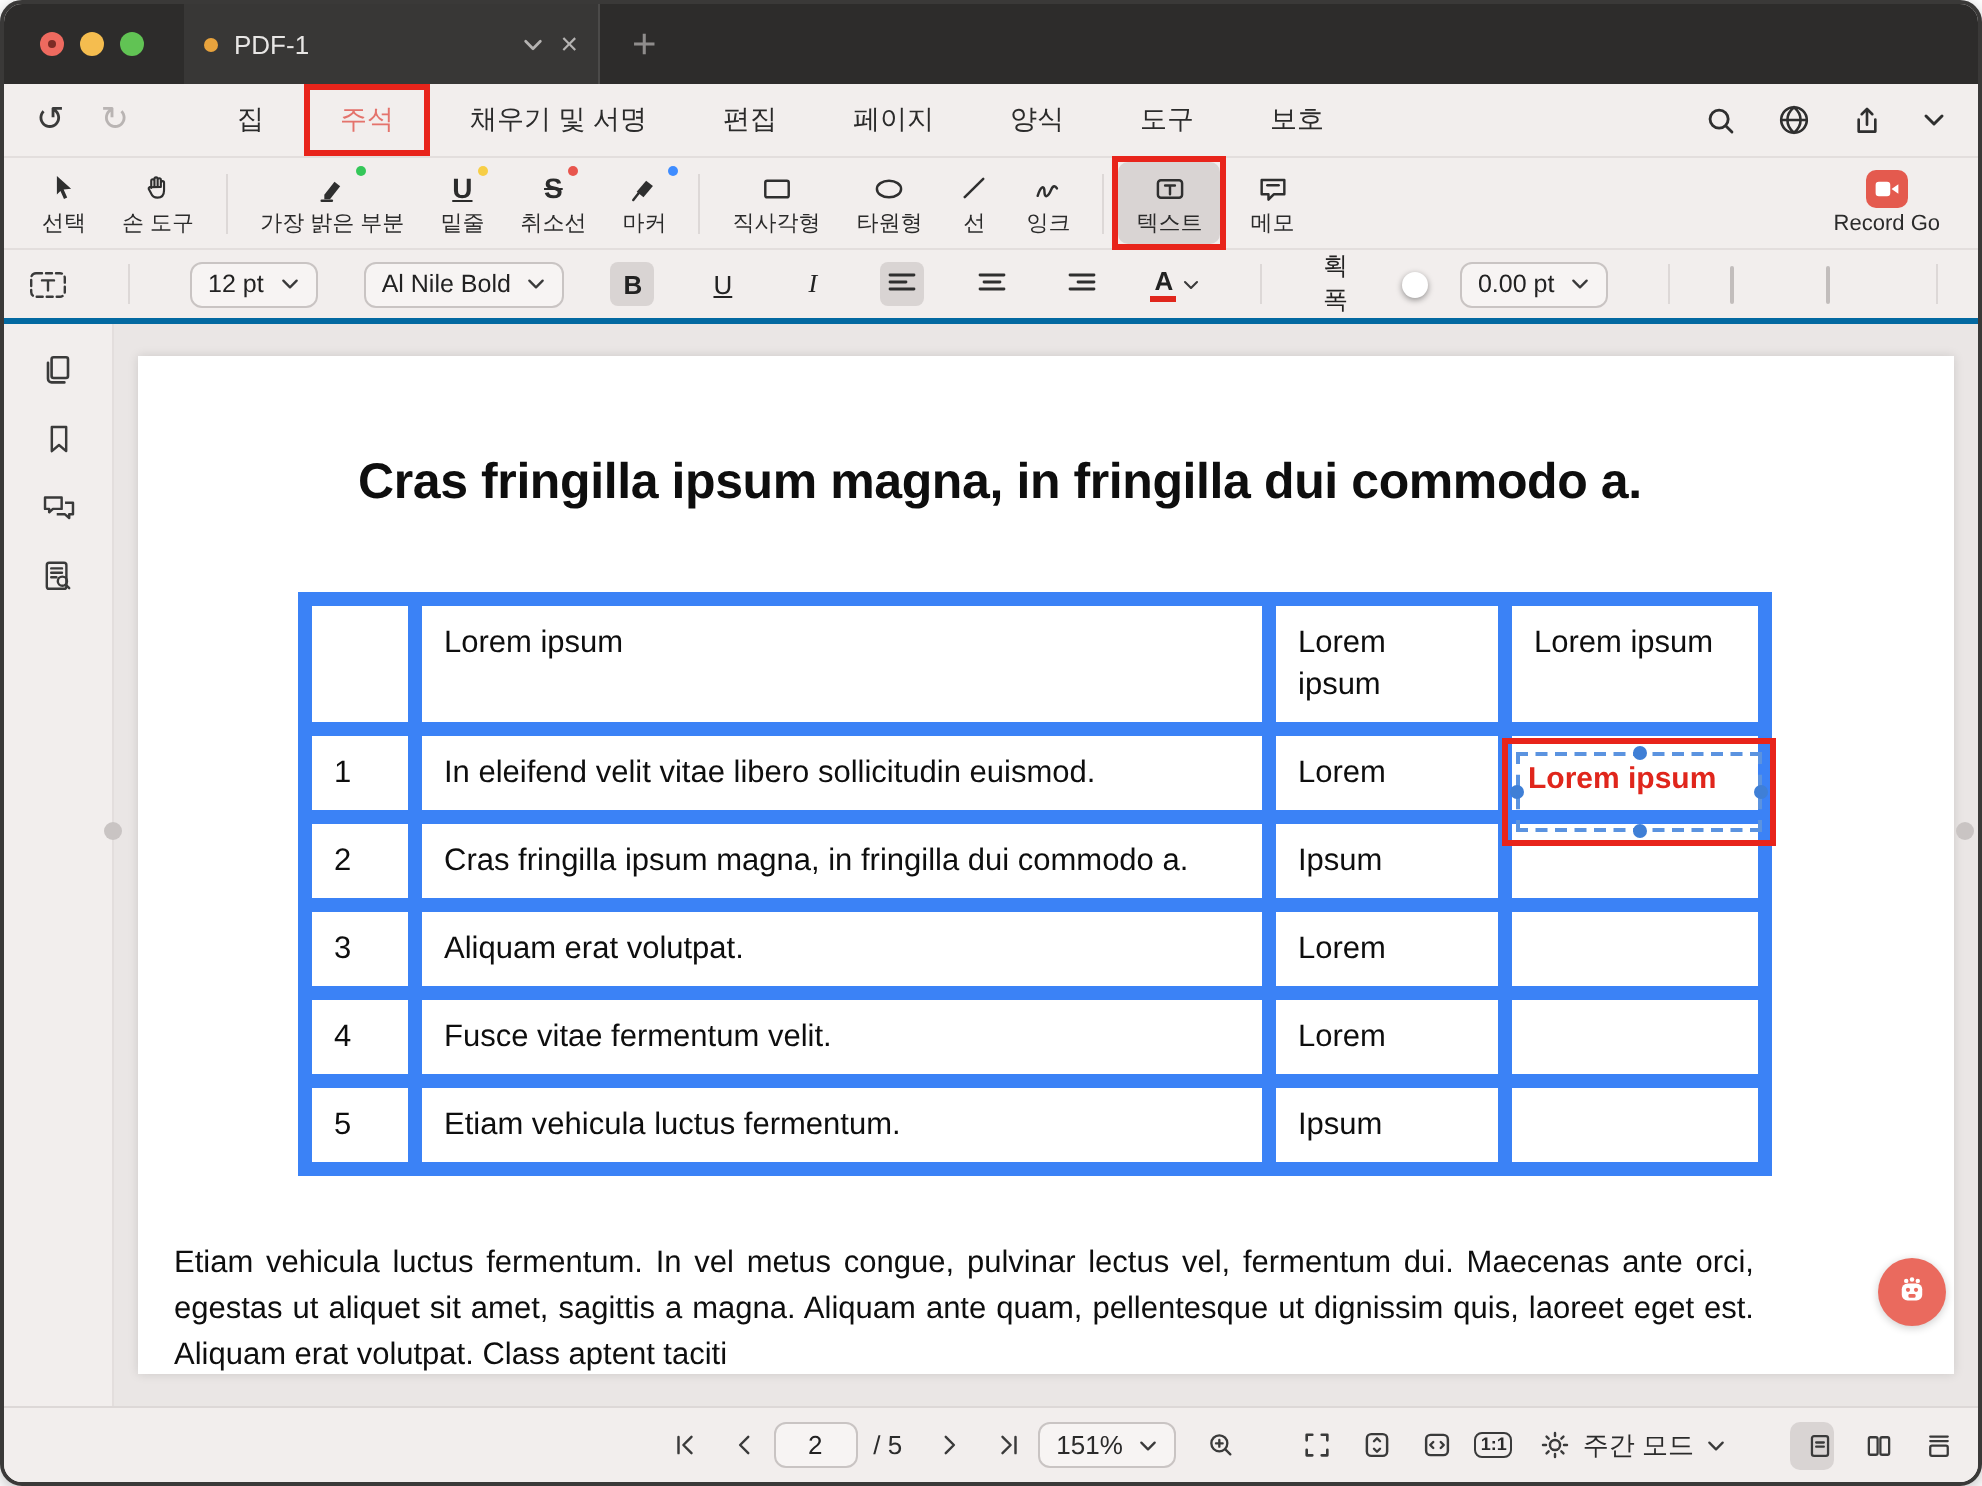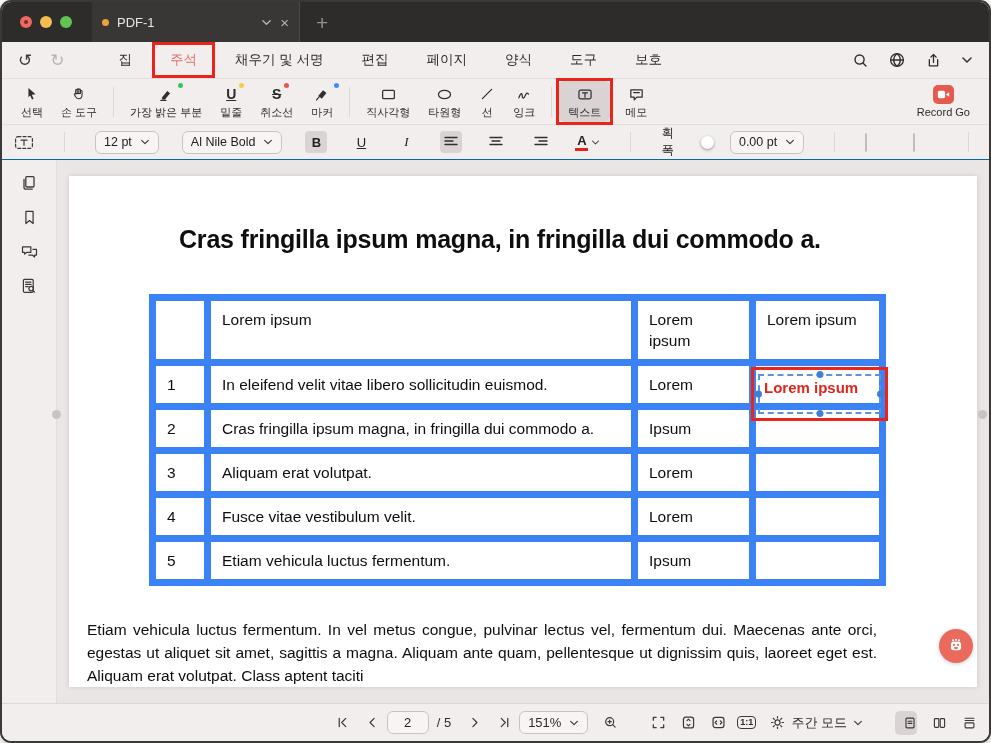--- a/index.html
+++ b/index.html
@@ -43,21 +43,21 @@
   .tool.selected{ background:#d9d4d3; }
   .tool-frame{ position:relative; }
   .tool-frame::before{ content:""; position:absolute; inset:-3px; border:3px solid #e8241b; pointer-events:none; }
   .letter-ic{ font-size:14px; font-weight:bold; color:#2b2b2b; line-height:1; }
   .u-ic{ text-decoration:underline; } .s-ic{ text-decoration:line-through; }
   .tool-right{ margin-left:auto; display:flex; align-items:center; gap:4px; }
   .badge{ width:21px; height:19px; border-radius:5px; display:flex; align-items:center; justify-content:center; }
   .badge.rec{ background:#e45a4e; } .badge.mob{ background:#4a7fe8; width:19px; }
 
   
-  .formatbar{ flex:0 0 33px; display:flex; align-items:center; background:#f2eeed; border-bottom:1px solid #0369a1; padding:0 12px; gap:23px; font-size:12.5px; color:#222; }
+  .formatbar{ flex:0 0 33px; display:flex; align-items:center; background:#f2eeed; border-bottom:3px solid #0369a1; padding:0 12px; gap:23px; font-size:12.5px; color:#222; }
   .fselect{ display:flex; align-items:center; gap:8px; height:23px; border:1px solid #c9c4c3; border-radius:6px; background:#f7f4f3; padding:0 8px; white-space:nowrap; }
   .fbtn{ min-width:22px; height:22px; display:flex; align-items:center; justify-content:center; border-radius:4px; font-weight:bold; font-size:13px; }
   .fbtn.active{ background:#d9d4d3; }
   .fbtn.italic{ font-style:italic; font-weight:normal; font-family:"Liberation Serif",serif; }
   .fbtn.uline{ text-decoration:underline; font-weight:normal; }
   .acolor{ display:flex; align-items:center; gap:3px; }
   .acolor .a{ display:flex; flex-direction:column; align-items:center; font-weight:bold; font-size:13px; line-height:1; }
   .acolor .bar{ width:13px; height:3px; background:#e0261c; margin-top:1px; }
   .slider{ width:118px; height:3px; background:#cfcac9; border-radius:2px; position:relative; margin:0 4px; }
   .knob{ position:absolute; left:-2px; top:-5px; width:13px; height:13px; border-radius:50%; background:#fff; box-shadow:0 1px 3px rgba(0,0,0,.4); }
@@ -438,21 +438,21 @@
               <td></td>
             </tr>
             <tr>
               <td>3</td>
               <td>Aliquam erat volutpat.</td>
               <td>Lorem</td>
               <td></td>
             </tr>
             <tr>
               <td>4</td>
-              <td>Fusce vitae vestibulum velit.</td>
+              <td>Fusce vitae fermentum velit.</td>
               <td>Lorem</td>
               <td></td>
             </tr>
             <tr>
               <td>5</td>
               <td>Etiam vehicula luctus fermentum.</td>
               <td>Ipsum</td>
               <td></td>
             </tr>
           </tbody>

